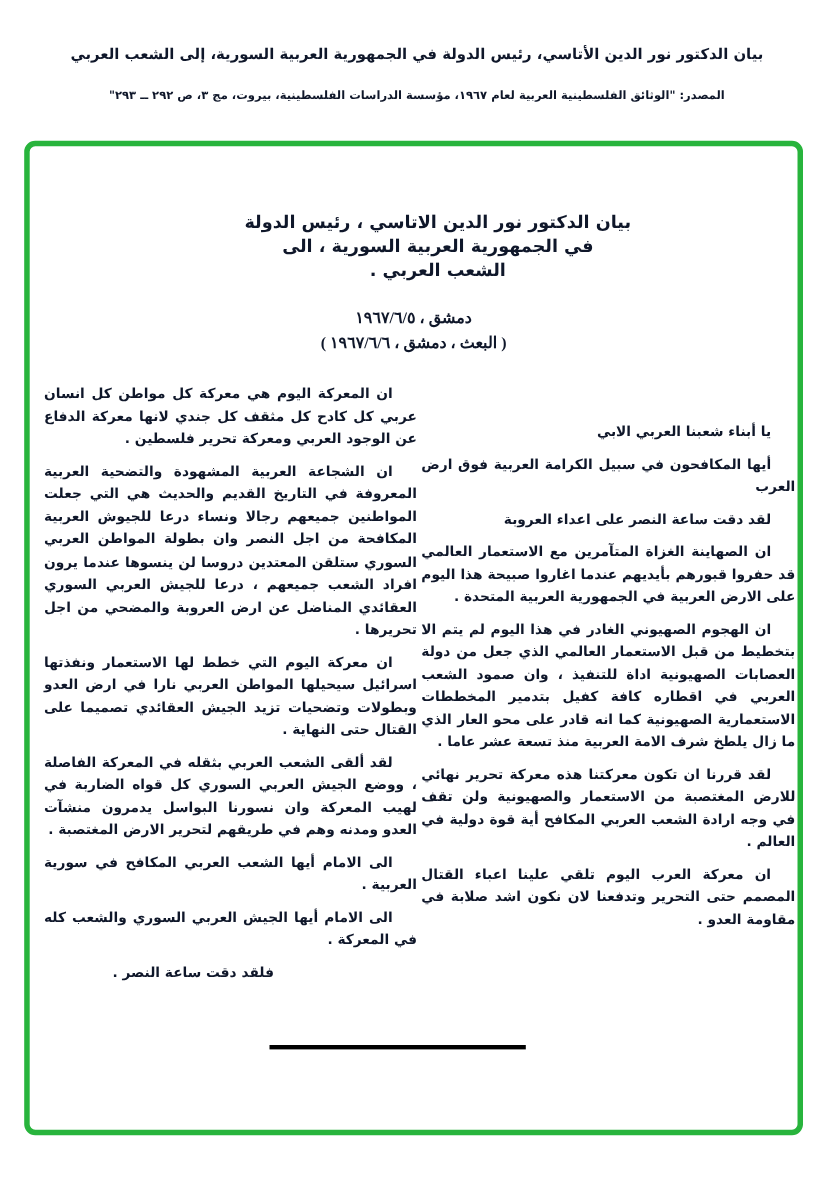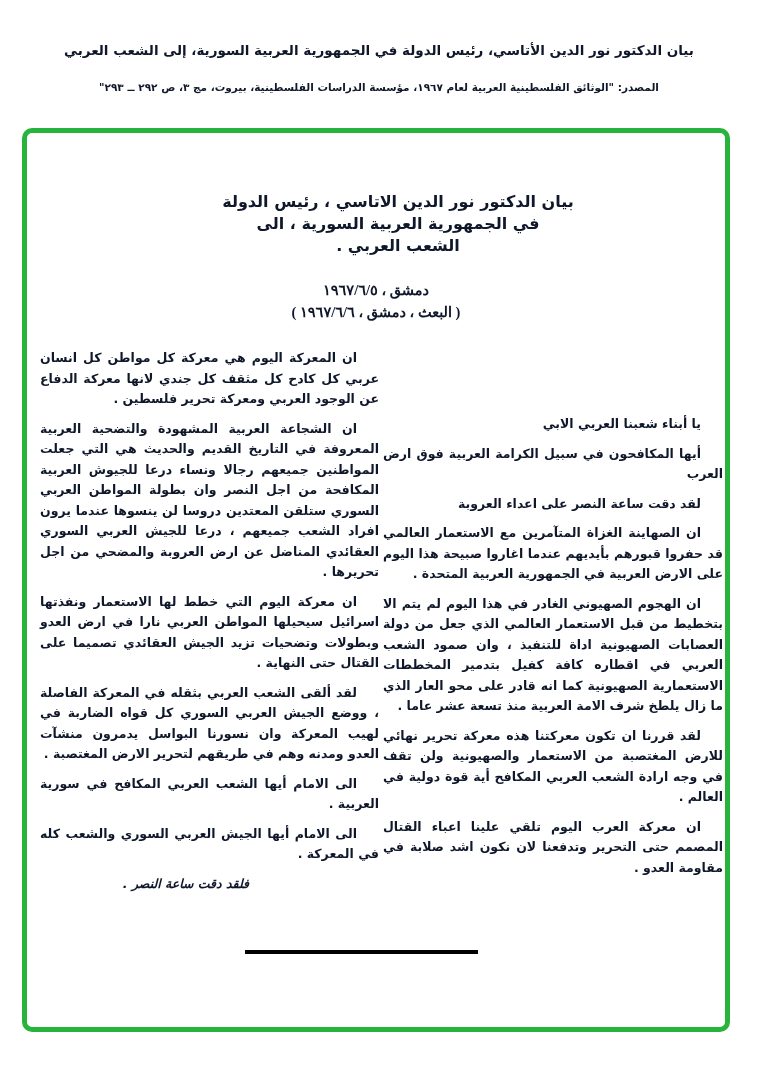--- a/index.html
+++ b/index.html
@@ -46,24 +46,24 @@
   .body-col{
     position:absolute;
     direction:rtl;
     font-size:12.5px;font-weight:bold;line-height:20.5px;
     text-align:justify;
   }
   .body-col p{
     margin:0 0 9px 0;
     text-indent:22px;
   }
-  .col-right{left:356px;top:249px;width:340px;margin-top:32px;}
+  .col-right{left:356px;top:249px;width:340px;}
   .col-left {left:13px; top:215px;width:339px;}
   
-  .col-left p:last-child{text-indent:130px;font-style:italic;}
+  .col-left p:last-child{text-indent:130px;}
   
   .end-divider{
     position:absolute;left:218px;top:817px;
     width:233px;height:4px;background:#000000;
   }
 </style>
 </head>
 <body>
 
 <div class="page">

